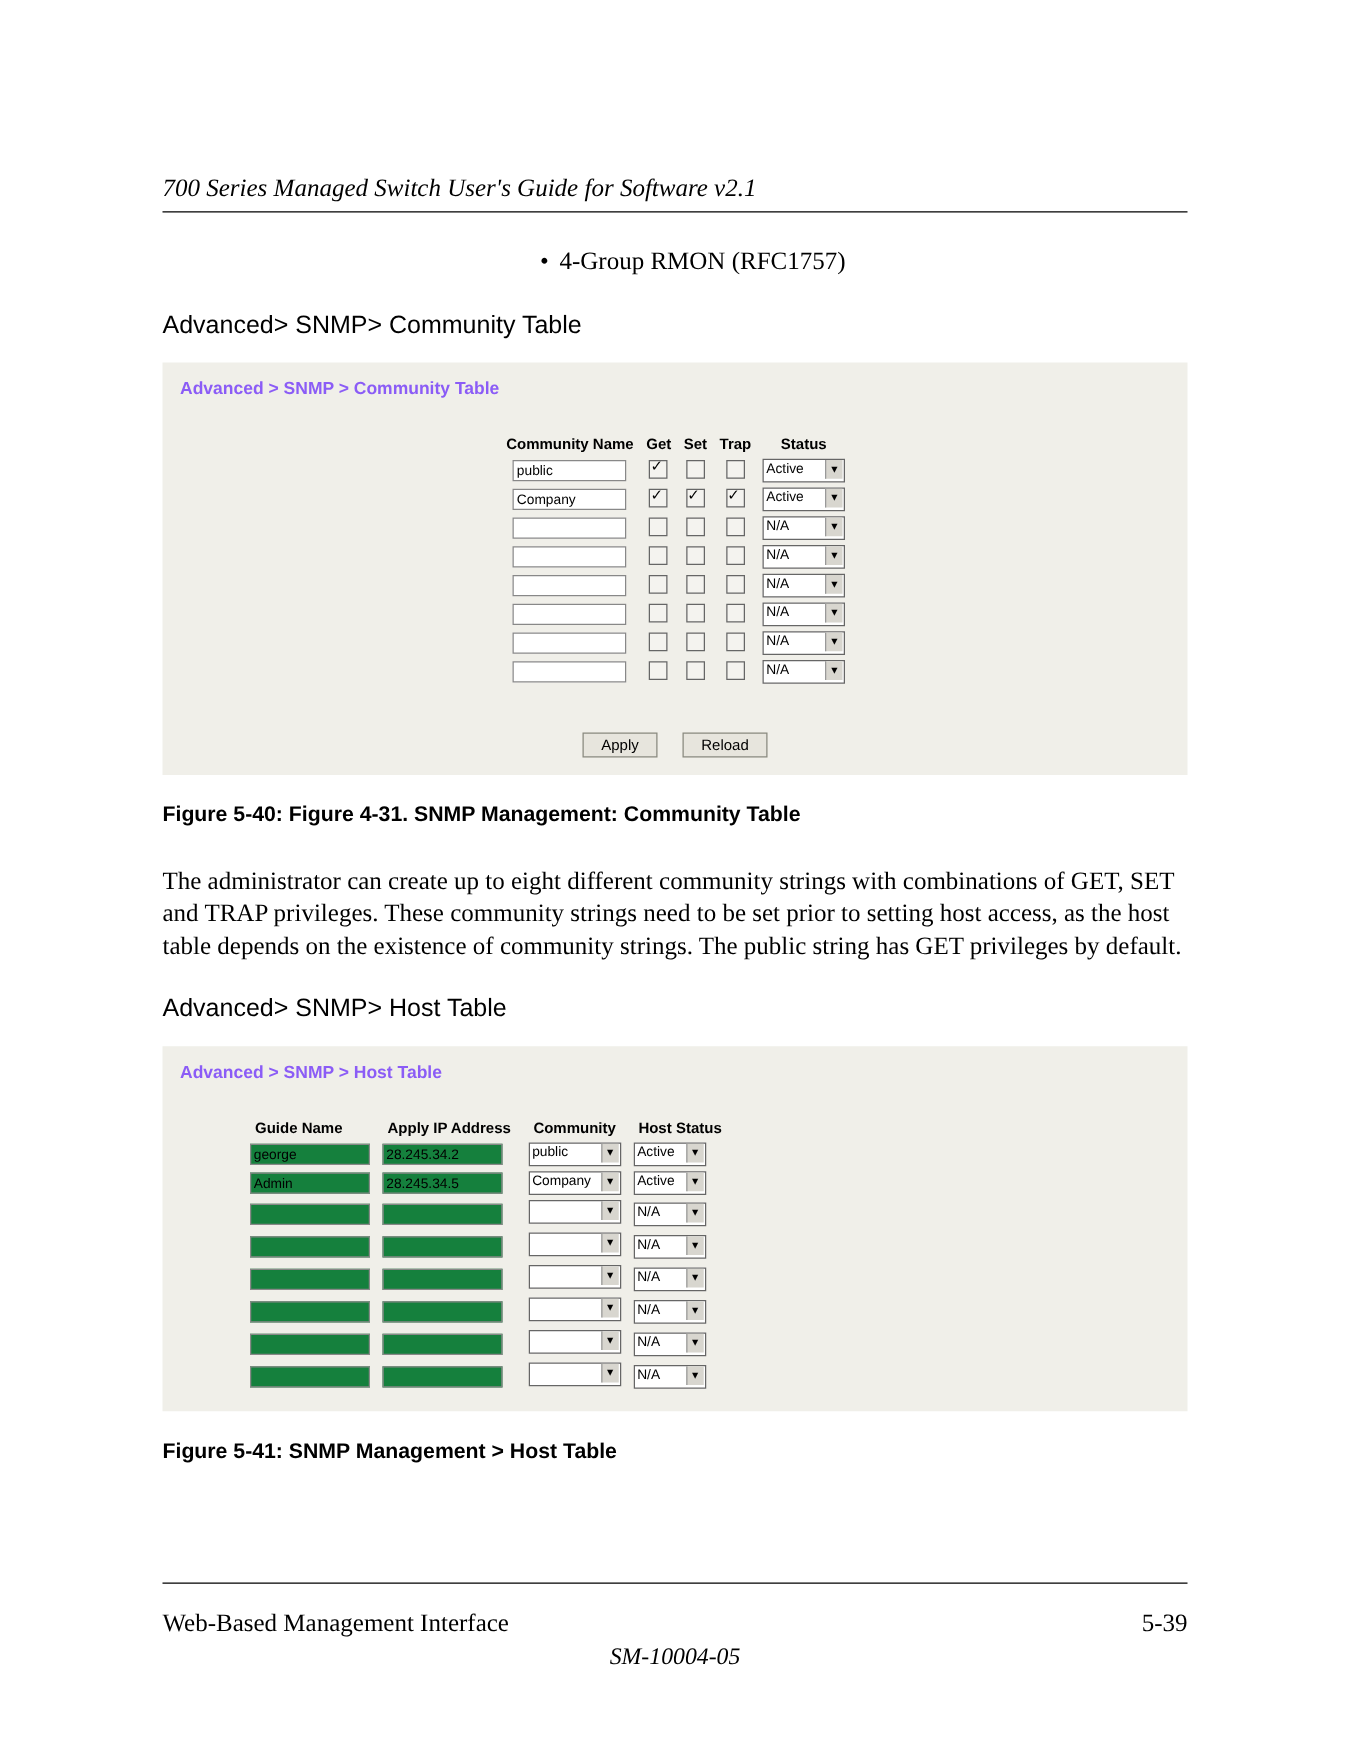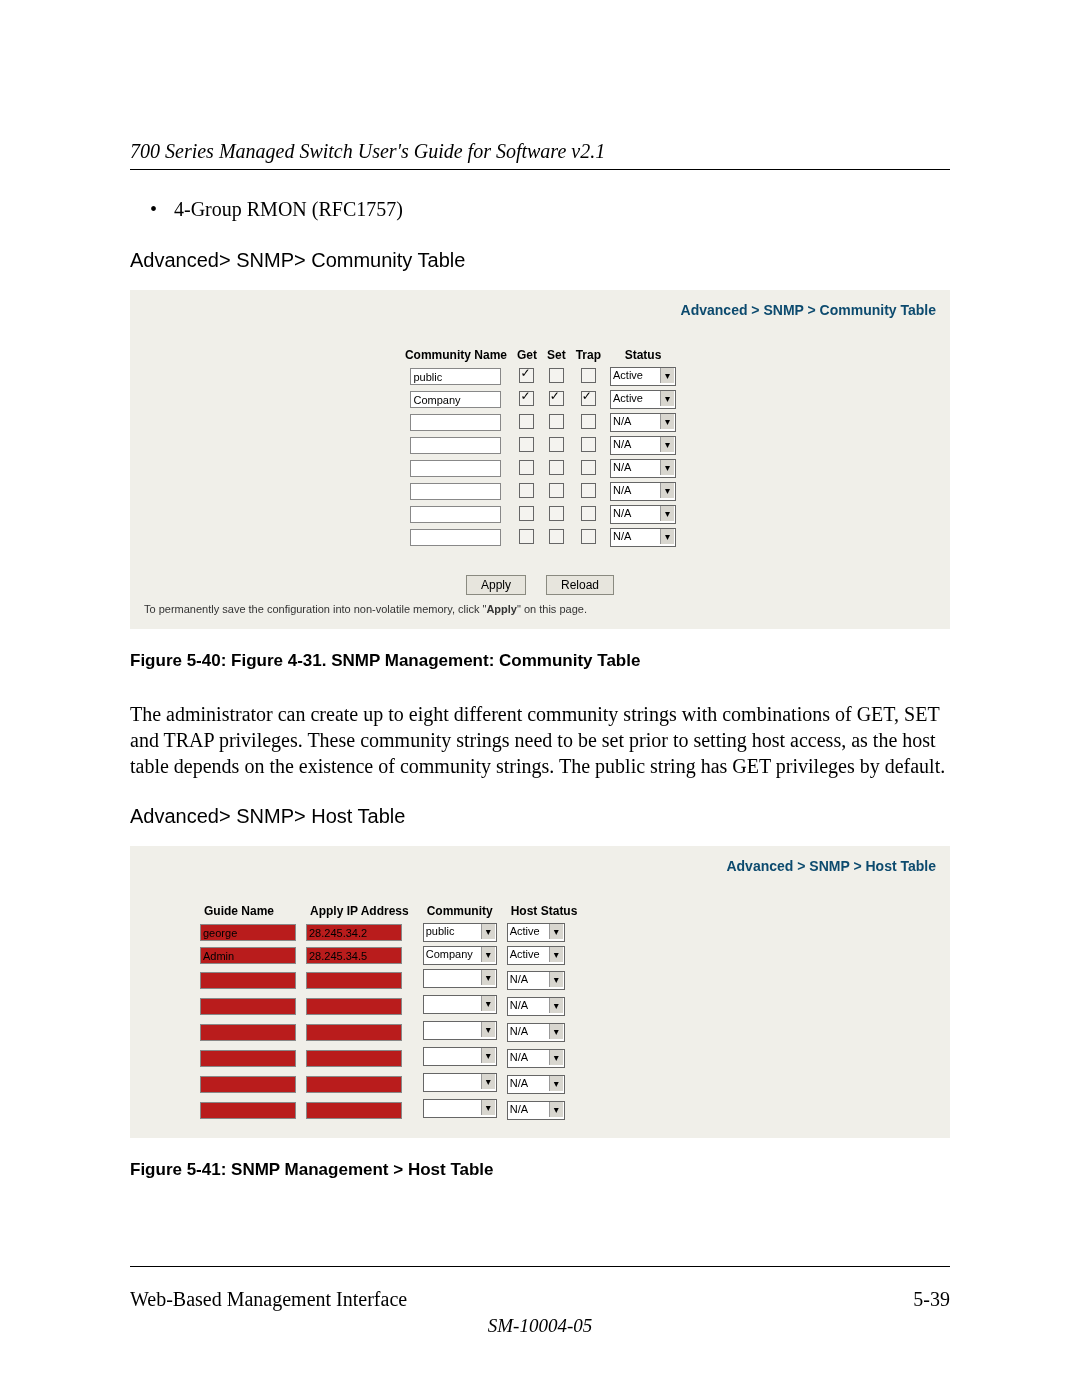--- a/index.html
+++ b/index.html
@@ -19,20 +19,21 @@
     font-style: italic;
     font-size: 20px;
     text-align: left;
     border-bottom: 1px solid #000;
     padding-bottom: 6px;
     margin-bottom: 28px;
   }
   .bullet-line {
     font-size: 20px;
     margin: 10px 0 28px 20px;
+    text-align: center;
   }
   .bullet-dot { display:inline-block; width:24px; }
   .section-h {
     font-family: Arial, Helvetica, sans-serif;
     font-weight: normal;
     font-size: 20px;
     margin: 10px 0 18px 0;
   }
   .fig-caption {
     font-family: Arial, Helvetica, sans-serif;
@@ -48,27 +49,26 @@
 
   
   .fig {
     background: #f0efe9;
     padding: 12px 14px 14px 14px;
     margin: 6px 0 0 0;
   }
   .fig-path {
     font-family: Arial, Helvetica, sans-serif;
     font-weight: bold;
-    color: #0c4a6e;
+    color: #8b5cf6;
     font-size: 14px;
     margin-bottom: 26px;
-    text-align: right;
   }
   
-  .ctable { margin: 0 auto 25px auto; font-family: Arial, sans-serif; font-size:12px; }
+  .ctable { margin: 0 auto 36px auto; font-family: Arial, sans-serif; font-size:12px; }
   .ctable th { font-weight:bold; padding: 2px 4px; text-align:center;}
   .ctable th.left { text-align:left; }
   .ctable td { padding: 1px 3px; text-align:center;}
   .txt-in {
     width: 85px; height:15px;
     border:1px solid #888; background:#fff;
     font-size:11px; padding:0 2px; text-align:left;
   }
   .cb {
     width:13px;height:13px;border:1px solid #666;background:#f4f3ef;
@@ -97,21 +97,21 @@
   .hint {
     font-family: Arial, sans-serif;
     font-size:11px; color:#333; margin-top:8px;
   }
   .hint b { font-weight:bold;}
 
   
   .htable { margin: 0 0 0 50px; font-family: Arial, sans-serif; font-size:12px;}
   .htable th { font-weight:bold; padding:2px 8px; text-align:left;}
   .htable td { padding:1px 4px;}
-  .txt-in2 { width:90px;height:15px;border:1px solid #888;background:#b91c1c;
+  .txt-in2 { width:90px;height:15px;border:1px solid #888;background:#15803d;
     font-size:11px;padding:0 2px;}
   .sel2 { width:68px;height:17px;border:1px solid #666;background:#fff;
     font-size:11px;text-align:left;padding:0 2px;display:inline-block;
     line-height:15px;position:relative;}
   .sel2::after{content:"▾";position:absolute;right:1px;top:0;font-size:10px;
     background:#d8d6cf;width:13px;text-align:center;border-left:1px solid #999;
     height:15px;line-height:15px;}
   .sel2.small{width:52px;}
 
   .footer {
@@ -206,23 +206,20 @@
             <td><span class="sel">N/A</span></td>
           </tr>
         </tbody>
     </table>
 
     <div class="btn-row">
       <span class="btn">Apply</span>
       &nbsp;&nbsp;&nbsp;
       <span class="btn">Reload</span>
     </div>
-    <div class="hint">
-      <span>To permanently save the configuration into non-volatile memory, click "</span><b>Apply</b><span>" on this page.</span>
-    </div>
   </div>
 
   <div class="fig-caption">Figure 5-40:  Figure 4-31. SNMP Management: Community Table</div>
 
   <p class="body-p">The administrator can create up to eight different community strings with combinations of GET, SET and TRAP privileges.  These community strings need to be set prior to setting host access, as the host table depends on the existence of community strings.  The public string has GET privileges by default.</p>
 
   <div class="section-h">Advanced&gt; SNMP&gt; Host Table</div>
 
   <div class="fig">
     <div class="fig-path">Advanced &gt; SNMP &gt; Host Table</div>

